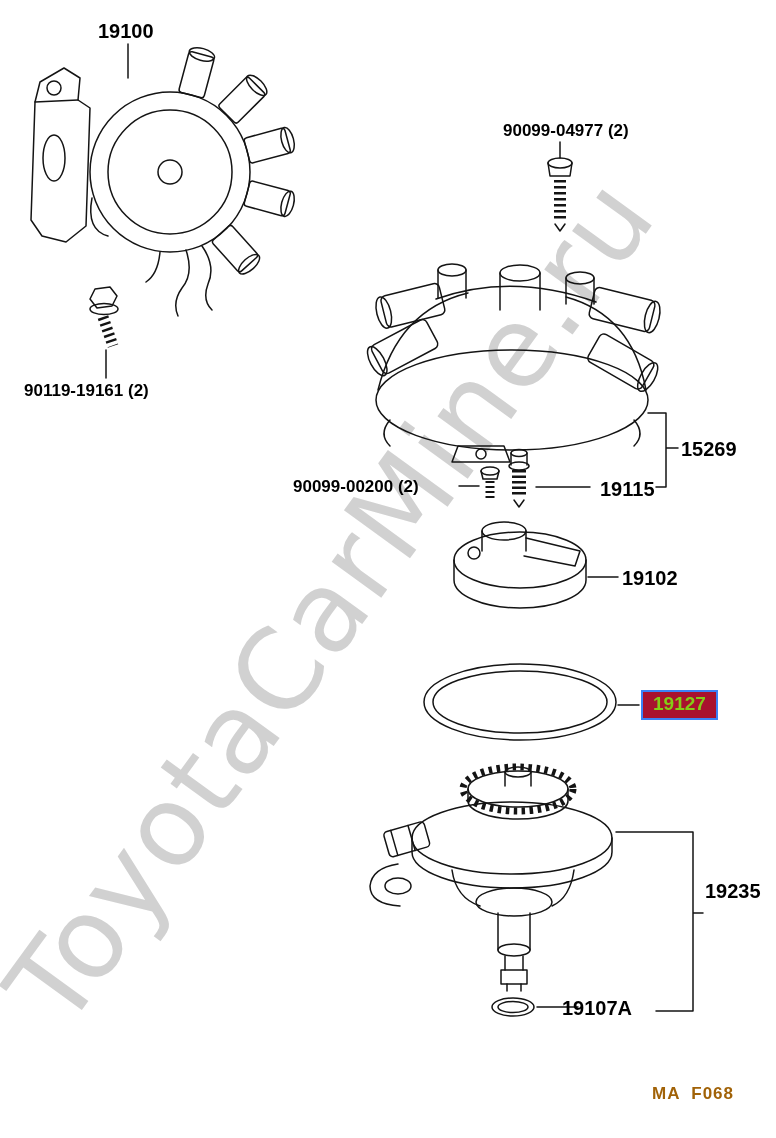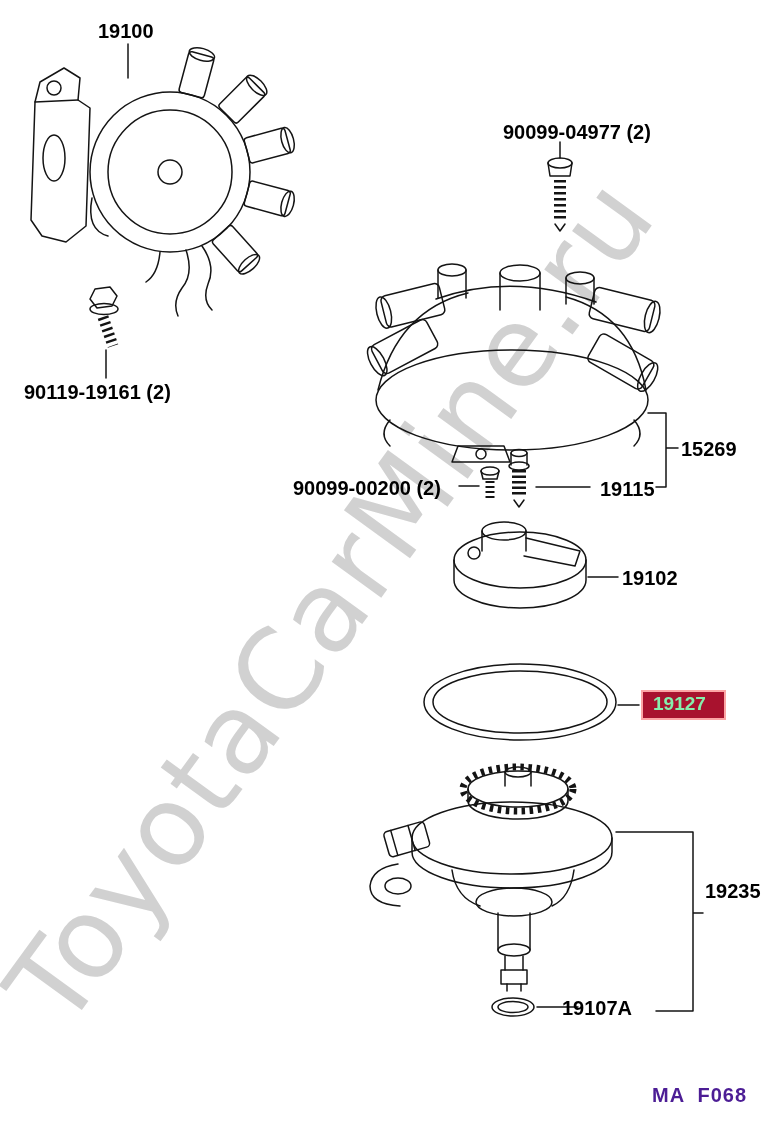--- a/index.html
+++ b/index.html
@@ -28,35 +28,35 @@
   svg.art{position:absolute;left:0;top:0;z-index:2;}
   .label{
     position:absolute;
     z-index:3;
     color:#000;
     font-weight:bold;
     font-size:18px;
     white-space:pre;
   }
   .label.big{font-size:20px;}
-  .label.mid{font-size:20px;}
+  .label.mid{font-size:17px;}
   .label.highlight{
     background:#a8122e;
-    color:#86efac;
-    border:2px solid #fca5a5;
-    padding:2px 18px 3px 10px;
+    color:#84cc16;
+    border:2px solid #3b82f6;
+    padding:2px 10px 3px 10px;
     font-size:19px;
     line-height:1.1;
   }
   .pagecode{
     position:absolute;
     z-index:3;
-    color:#4c1d95;
+    color:#a16207;
     font-weight:bold;
-    font-size:20px;
+    font-size:17px;
     white-space:pre;
     letter-spacing:1px;
     text-align:center;
   }
 </style>
 </head>
 <body>
 
 <div id="page">
 

